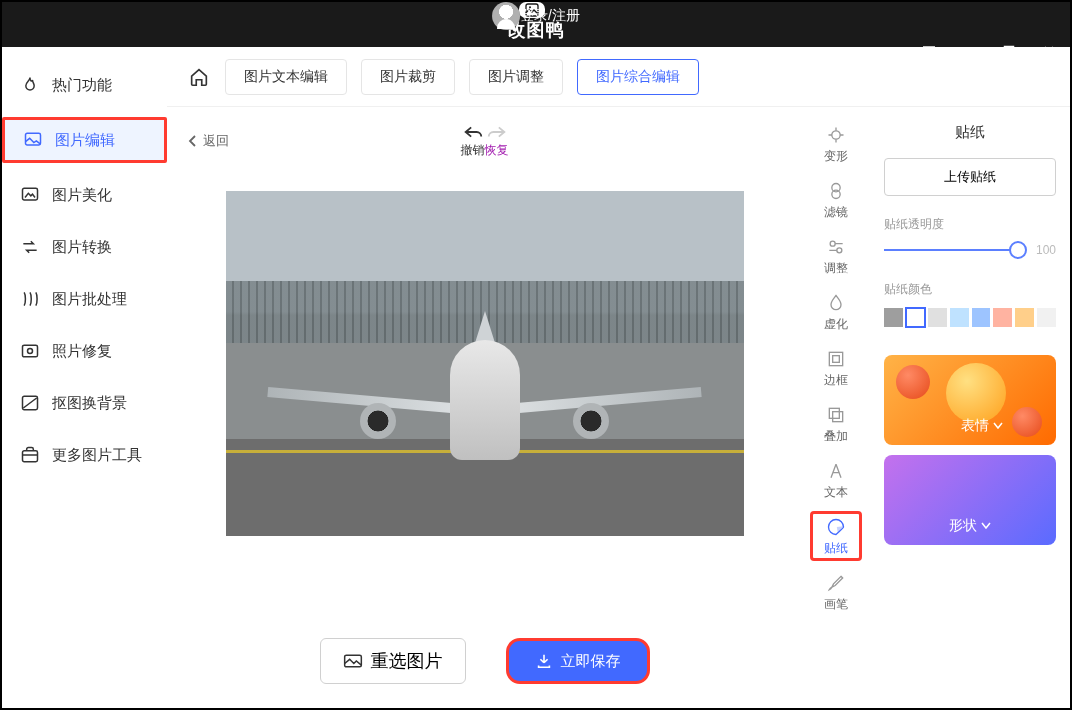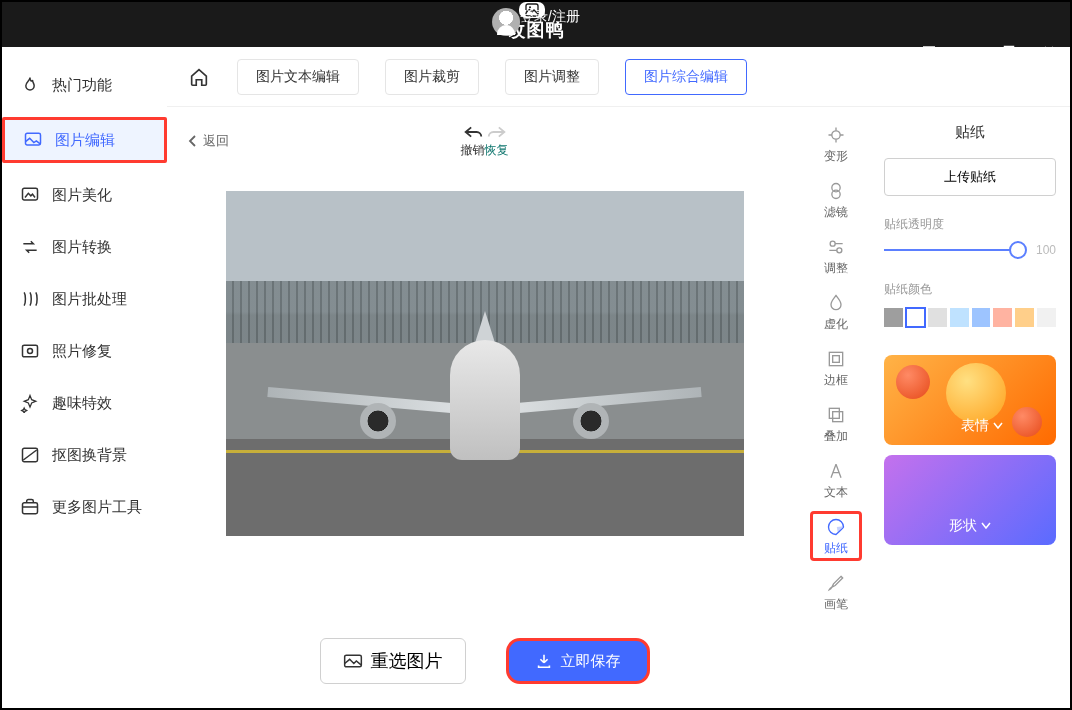--- a/index.html
+++ b/index.html
@@ -2,48 +2,48 @@
 <html><head>
   <meta charset="utf-8">
   <style>
     * { margin: 0; padding: 0; box-sizing: border-box; }
     body { font-family: "Microsoft YaHei", -apple-system, sans-serif; font-size: 13px; width: 1072px; height: 710px; overflow: hidden; background: #fff; border: 2px solid #000; }
     
     .titlebar { height: 45px; background: #1a1a1a; color: #fff; display: flex; align-items: center; padding: 0 12px; position: relative; flex-direction: column; }
     .titlebar-logo { width: 26px; height: 26px; background: #fff; border-radius: 7px; display: flex; align-items: center; justify-content: center; margin-right: 8px; }
     .titlebar-logo svg { width: 16px; height: 16px; }
     .titlebar-title { font-size: 18px; font-weight: 600; letter-spacing: 1px; }
-    .titlebar-center { position: absolute; left: 50%; transform: translateX(-50%); display: flex; align-items: flex-start; gap: 0; margin-top: 6px; }
+    .titlebar-center { position: absolute; left: 50%; transform: translateX(-50%); display: flex; align-items: center; gap: 0; }
     .avatar { width: 28px; height: 28px; border-radius: 50%; background: radial-gradient(circle at 50% 35%, #fff 0%, #fff 30%, #b0b0b0 31%, #b0b0b0 100%); position: relative; }
     .avatar::after { content:""; position:absolute; bottom:1px; left:50%; transform:translateX(-50%); width:18px; height:10px; border-radius:10px 10px 0 0; background:#fff;}
     .titlebar-login { font-size: 14px; }
     .window-controls { margin-left: auto; display: flex; gap: 22px; align-items: center; }
     .win-btn { width: 18px; height: 18px; display: flex; align-items: center; justify-content: center; cursor: pointer; color: #fff; }
     
     .main-row { display: flex; height: calc(100% - 45px); }
     
     .sidebar { width: 165px; padding: 18px 0; background: #fff; }
     .sidebar-item { display: flex; align-items: center; padding: 10px 18px; gap: 12px; cursor: pointer; font-size: 15px; color: #333; margin-bottom: 12px; }
     .sidebar-item.active { background: #eef4ff; color: #4169ff; border: 3px solid #ff3b30; border-radius: 2px; }
     .sidebar-icon { width: 20px; height: 20px; display: flex; align-items: center; justify-content: center; color: #333;}
     .sidebar-item.active .sidebar-icon { color: #4169ff; }
     
     .content { flex: 1; display: flex; flex-direction: column; }
-    .toptabs { height: 60px; display: flex; align-items: center; padding: 0 20px; gap: 26px; border-bottom: 1px solid #f0f0f0; }
+    .toptabs { height: 60px; display: flex; align-items: center; padding: 0 20px; gap: 14px; border-bottom: 1px solid #f0f0f0; }
     .home-icon-btn { width: 24px; height: 24px; display:flex; align-items:center; justify-content:center; cursor:pointer; }
     .tab-btn { padding: 8px 18px; border: 1px solid #e5e5e5; border-radius: 4px; font-size: 14px; cursor: pointer; color: #333; background: #fff; }
     .tab-btn.active { border-color: #4169ff; color: #4169ff; }
     
     .editor-row { flex: 1; display: flex; min-height: 0; }
     .canvas-area { flex: 1; display: flex; flex-direction: column; padding: 14px 20px; }
     .canvas-topbar { display: flex; align-items: center; position: relative; height: 40px; margin-bottom: 10px;}
     .back-btn { display: flex; align-items: center; gap: 6px; cursor: pointer; color: #666; font-size: 13px; }
     .undo-redo { position: absolute; left: 50%; transform: translateX(-50%); display: flex; }
     .ur-btn { display: flex; flex-direction: column; align-items: center; gap: 2px; cursor: pointer; font-size: 12px; color: #333; }
-    .ur-btn.disabled { color: #0f766e; }
+    .ur-btn.disabled { color: #a21caf; }
     
     .canvas-holder { flex: 1; display: flex; align-items: flex-start; justify-content: center; padding-top: 20px;}
     .canvas-image { width: 518px; height: 345px; background: #9b9b9b; position: relative; overflow: hidden; }
     
     .bottom-bar { display: flex; justify-content: center; gap: 40px; padding: 14px 0 10px; }
     .btn-secondary { border: 1px solid #d0d0d0; background: #fff; border-radius: 6px; padding: 10px 22px; font-size: 18px; display: flex; align-items: center; gap: 8px; cursor: pointer; }
     .btn-primary { border: 3px solid #ff3b30; background: #4169ff; color: #fff; border-radius: 14px; padding: 8px 26px; font-size: 15px; display: flex; align-items: center; gap: 8px; cursor: pointer; }
     
     .toolstrip { width: 68px; padding: 12px 0; background: #fff; display: flex; flex-direction: column; align-items: center; gap: 6px; }
     .tool-item { width: 52px; height: 50px; display: flex; flex-direction: column; align-items: center; justify-content: center; gap: 2px; cursor: pointer; border-radius: 4px; font-size: 12px; color: #666; }
@@ -173,28 +173,20 @@
           <svg width="20" height="20" viewBox="0 0 24 24" fill="none">
             <rect x="3" y="5" width="18" height="14" rx="2" stroke="currentColor" stroke-width="1.8"></rect>
             <circle cx="12" cy="12" r="3" stroke="currentColor" stroke-width="1.8"></circle>
           </svg>
         </span>
       <span>照片修复</span>
     </div>
     <div class="sidebar-item">
       <span class="sidebar-icon">
           <svg width="20" height="20" viewBox="0 0 24 24" fill="none">
-            <path d="M12 3l2 5 5 2-5 2-2 5-2-5-5-2 5-2zM5 18l1 2 2 1-2 1-1 2-1-2-2-1 2-1z" stroke="currentColor" stroke-width="1.5"></path>
-          </svg>
-        </span>
-      <span>趣味特效</span>
-    </div>
-    <div class="sidebar-item">
-      <span class="sidebar-icon">
-          <svg width="20" height="20" viewBox="0 0 24 24" fill="none">
             <rect x="3" y="4" width="18" height="16" rx="2" stroke="currentColor" stroke-width="1.8"></rect>
             <path d="M4 18l16-12" stroke="currentColor" stroke-width="1.8"></path>
           </svg>
         </span>
       <span>抠图换背景</span>
     </div>
     <div class="sidebar-item">
       <span class="sidebar-icon">
           <svg width="20" height="20" viewBox="0 0 24 24" fill="none">
             <rect x="3" y="7" width="18" height="13" rx="2" stroke="currentColor" stroke-width="1.8"></rect>

